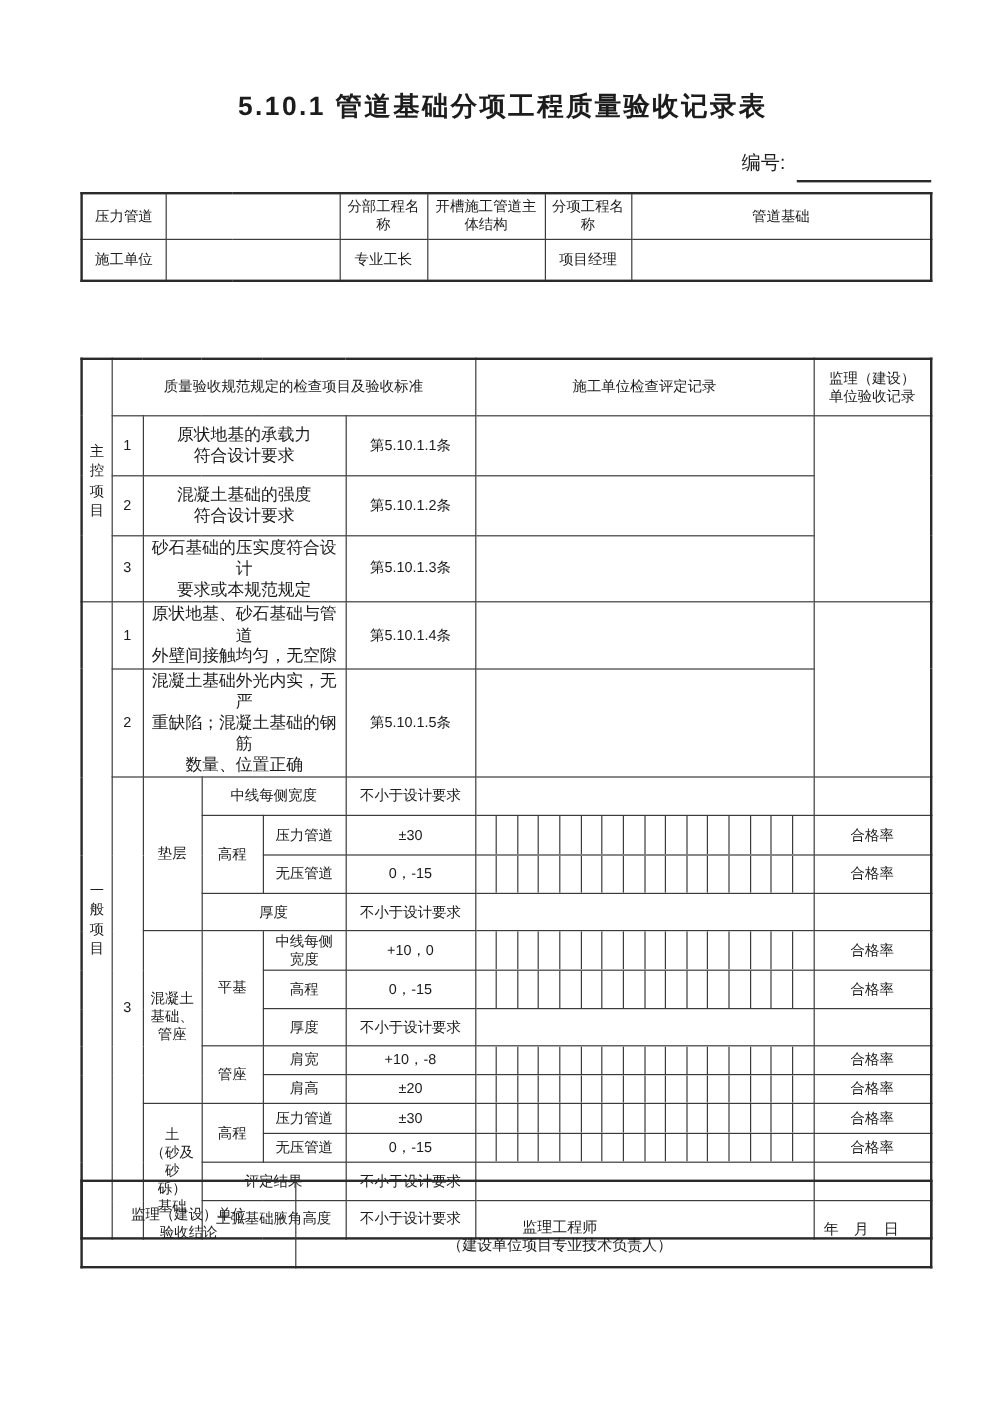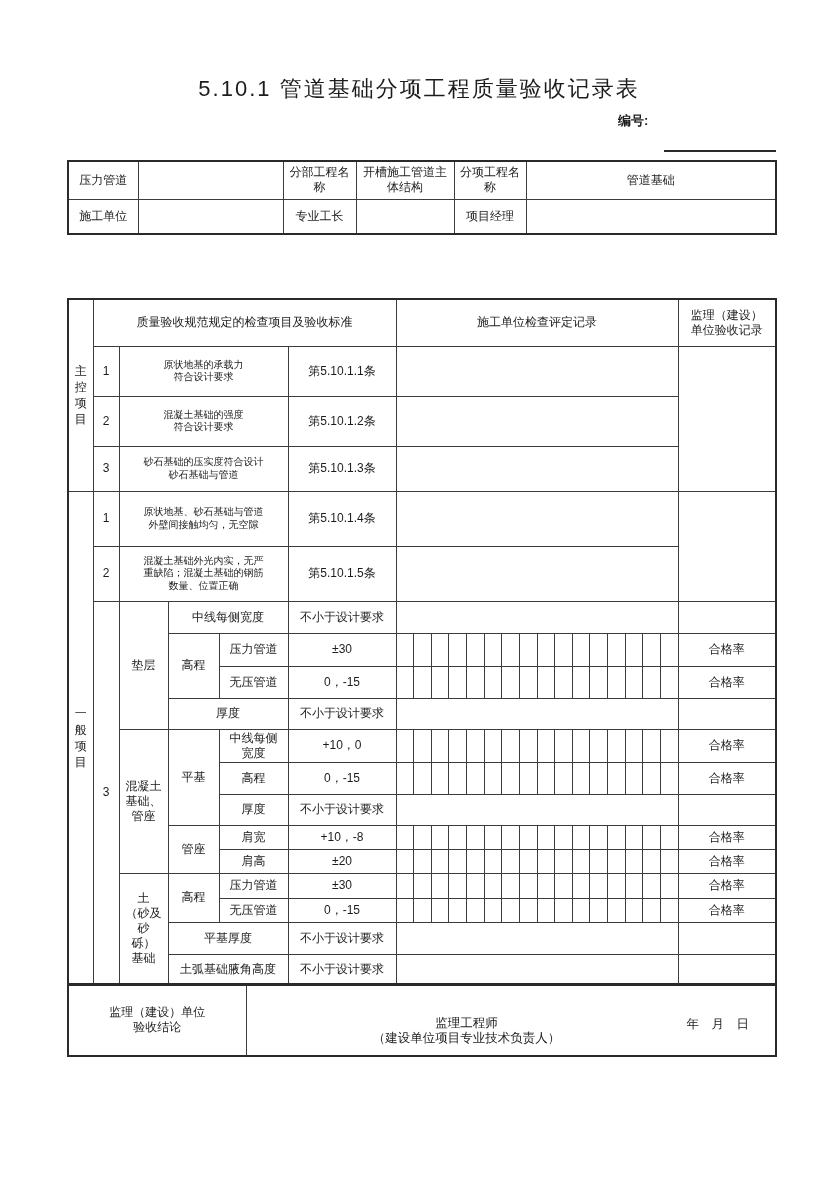--- a/index.html
+++ b/index.html
@@ -4,41 +4,41 @@
 <style>
   *{box-sizing:border-box;margin:0;padding:0}
   html,body{background:#ffffff}
   body{
     width:838px;height:1186px;position:relative;
     font-family:"Liberation Sans","DejaVu Sans",sans-serif;
     color:#1c1c1c;
   }
   .page-title{
     position:absolute;top:74px;left:0;width:100%;
-    text-align:center;font-size:22px;font-weight:400;letter-spacing:2px;
-  }
-  .no-block{position:absolute;top:112px;left:618px;font-size:13px;font-weight:700}
+    text-align:center;font-size:22px;font-weight:700;letter-spacing:2px;
+  }
+  .no-block{position:absolute;top:126px;left:618px;font-size:16px;font-weight:400}
   .no-underline{position:absolute;top:150px;left:664px;width:112px;border-bottom:2px solid #2a2a2a}
   table{
     position:absolute;left:67px;width:708px;
     border-collapse:collapse;table-layout:fixed;
     border:2px solid #2a2a2a;
   }
   td{
     border:1px solid #3c3c3c;
     text-align:center;vertical-align:middle;
     font-size:12px;line-height:1.25;
     white-space:pre-line;overflow:hidden;padding:1px 2px;
   }
   .t1{top:160px}
   .t2{top:298px}
   .t3{top:983px}
   .vcell{line-height:1.35;font-size:12px;padding:0}
   .std{font-size:12px}
-  .item{font-size:10px}
+  .item{font-size:14px}
   .grid-td{padding:0;position:relative}
   .grid{position:absolute;top:0;left:0;right:0;bottom:0;display:flex}
   .gcell{flex:1;border-right:1px solid #3c3c3c}
   .gcell:last-child{border-right:none}
   .sig-cell{position:relative;padding:0}
   .sig-label{position:absolute;font-size:12.5px}
   .sig-date{position:absolute;font-size:12.5px}
   .r1-label{left:55px;bottom:10px}
   .r1-date{right:26px;bottom:10px}
   .r2-label{left:60px;bottom:8px;width:320px;text-align:center}
@@ -114,21 +114,21 @@
   <tr style="height:50px">
     <td>2</td>
     <td class="item" colspan="3">混凝土基础的强度
 符合设计要求</td>
     <td class="std">第5.10.1.2条</td>
     <td></td>
   </tr>
   <tr style="height:45px">
     <td>3</td>
     <td class="item" colspan="3">砂石基础的压实度符合设计
-砂石基础与管道</td>
+要求或本规范规定</td>
     <td class="std">第5.10.1.3条</td>
     <td></td>
   </tr>
 
   <tr style="height:55px">
     <td class="vcell" rowspan="15">一
 般
 项
 目</td>
     <td>1</td>
@@ -224,21 +224,21 @@
     <td class="grid-td"><div class="grid"><div class="gcell"></div><div class="gcell"></div><div class="gcell"></div><div class="gcell"></div><div class="gcell"></div><div class="gcell"></div><div class="gcell"></div><div class="gcell"></div><div class="gcell"></div><div class="gcell"></div><div class="gcell"></div><div class="gcell"></div><div class="gcell"></div><div class="gcell"></div><div class="gcell"></div><div class="gcell"></div></div></td>
     <td>合格率</td>
   </tr>
   <tr style="height:24px">
     <td>无压管道</td>
     <td class="std">0，-15</td>
     <td class="grid-td"><div class="grid"><div class="gcell"></div><div class="gcell"></div><div class="gcell"></div><div class="gcell"></div><div class="gcell"></div><div class="gcell"></div><div class="gcell"></div><div class="gcell"></div><div class="gcell"></div><div class="gcell"></div><div class="gcell"></div><div class="gcell"></div><div class="gcell"></div><div class="gcell"></div><div class="gcell"></div><div class="gcell"></div></div></td>
     <td>合格率</td>
   </tr>
   <tr style="height:32px">
-    <td colspan="2">平基厚度</td>
+    <td colspan="2">评定结果</td>
     <td class="std">不小于设计要求</td>
     <td></td>
     <td></td>
   </tr>
   <tr style="height:31px">
     <td colspan="2">土弧基础腋角高度</td>
     <td class="std">不小于设计要求</td>
     <td></td>
     <td></td>
   </tr>

